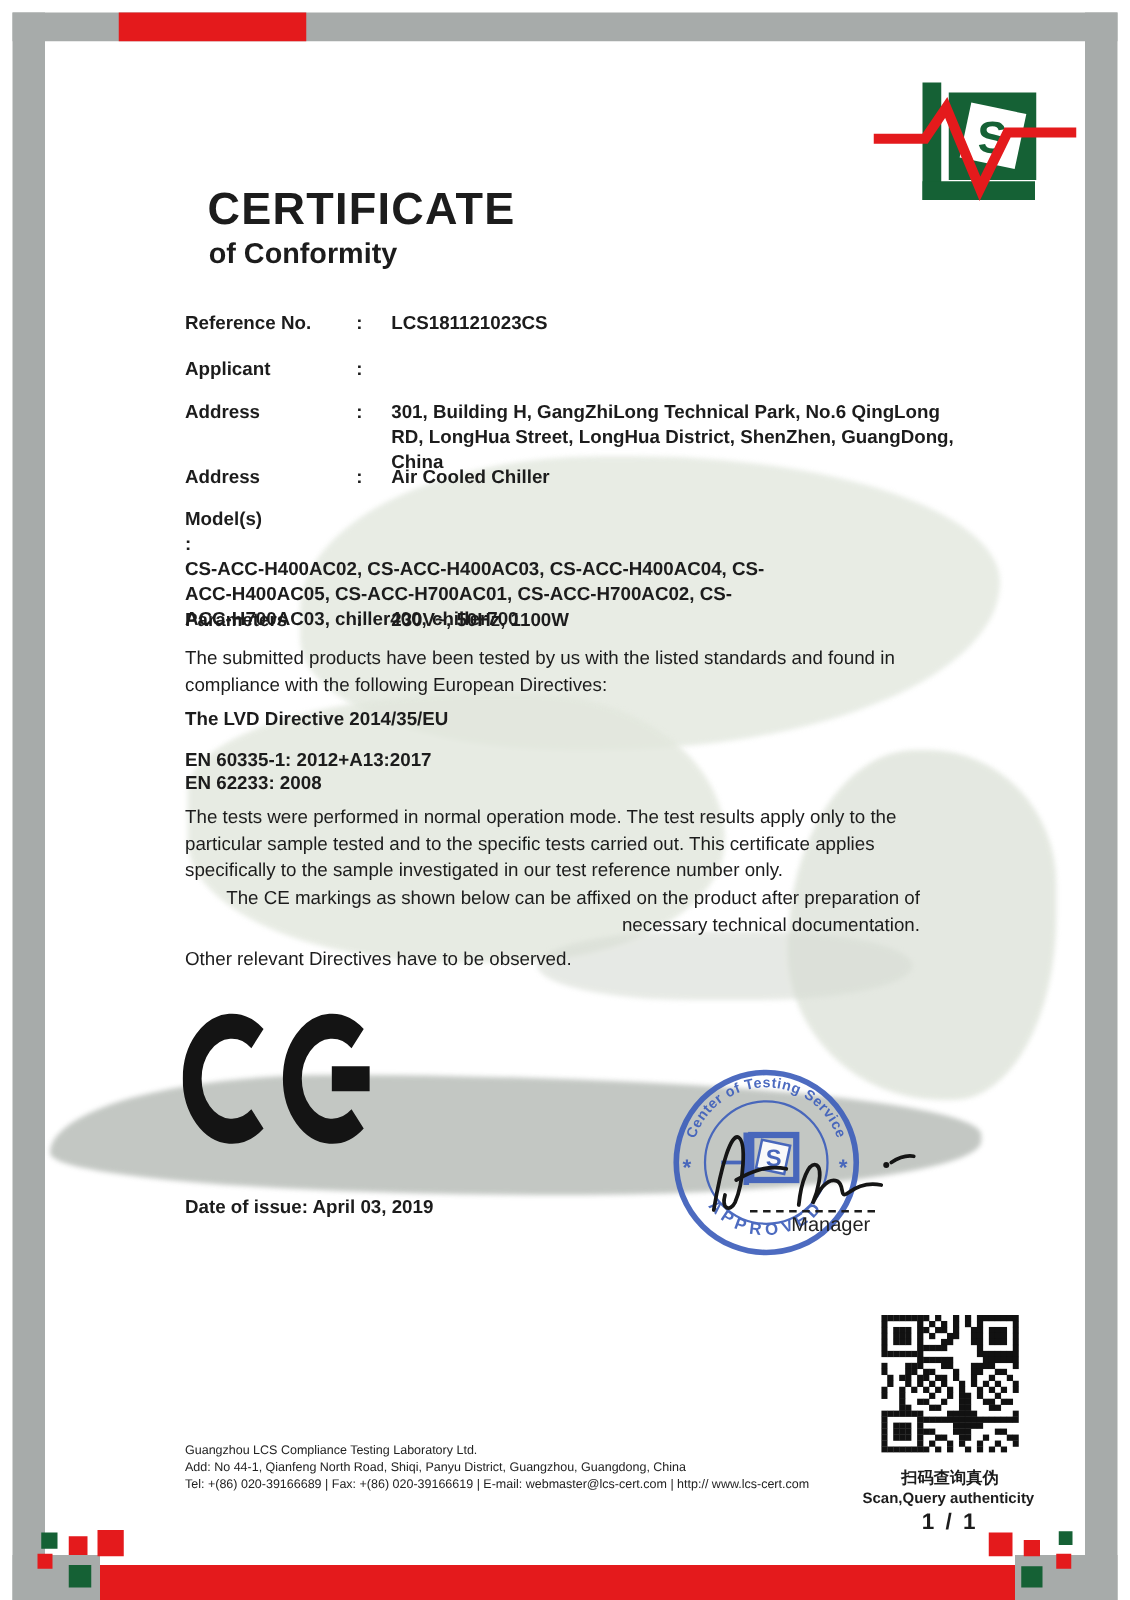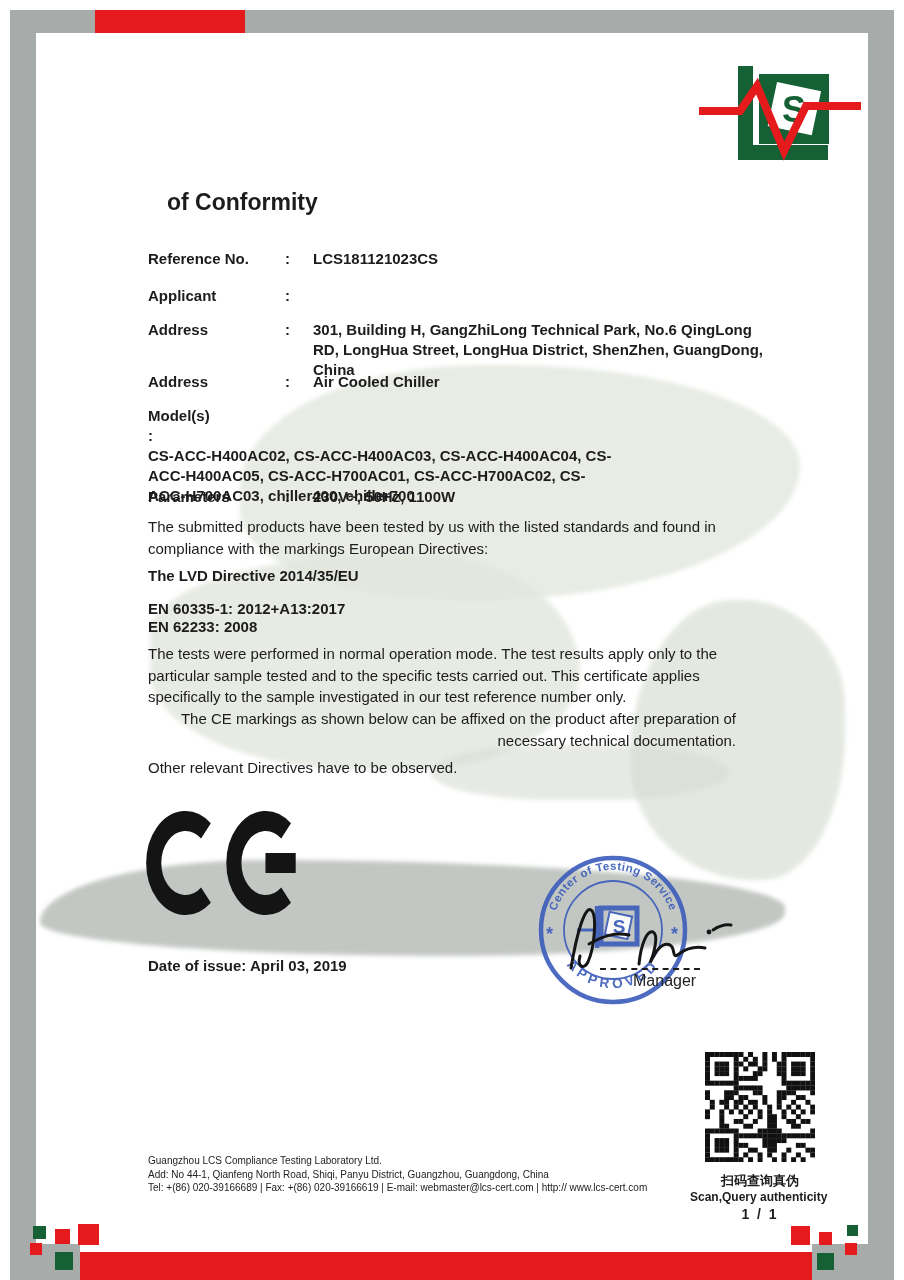--- a/index.html
+++ b/index.html
@@ -40,21 +40,21 @@
   .logo-svg{position:absolute;left:695px;top:60px;}
   .ce-svg{position:absolute;left:146px;top:810px;}
   .stamp-svg{position:absolute;left:533px;top:850px;opacity:.92;}
   .sig-svg{position:absolute;left:553px;top:890px;}
   .sig-rule{position:absolute;left:600px;top:968px;width:100px;border-top:2px dashed #1c1c1c;}
   .manager{position:absolute;left:633px;top:972px;font-size:16px;color:#222;}
   
   .qr-wrap{position:absolute;left:704px;top:1052px;width:112px;text-align:center;}
   .qr-label-cn{margin-top:6px;font-size:13px;font-weight:bold;white-space:nowrap;}
   .qr-label-en{font-size:12px;font-weight:bold;white-space:nowrap;margin-left:-14px;}
-  .page-num{margin-top:2px;font-size:14px;font-weight:bold;letter-spacing:2px;}
+  .page-num{margin-top:2px;font-size:18px;font-weight:bold;letter-spacing:2px;}
   
   .footer{position:absolute;left:148px;top:1154px;font-size:10px;line-height:13.5px;color:#222;white-space:nowrap;}
 </style>
 </head>
 <body>
 
 <div class="page">
 
   <div class="wm wm1"></div>
   <div class="wm wm2"></div>
@@ -86,20 +86,21 @@
 
     <svg class="logo-svg" width="170" height="112" viewBox="0 0 170 112">
       <rect x="43" y="6" width="15" height="94" fill="#156135"></rect>
       <rect x="43" y="85" width="90" height="15" fill="#156135"></rect>
       <rect x="64" y="14" width="70" height="70" fill="#156135"></rect>
       <rect x="77" y="26" width="45" height="45" fill="#ffffff" transform="rotate(12 99 48)"></rect>
       <text x="99" y="62" font-size="36" font-weight="bold" fill="#156135" text-anchor="middle" font-family="Liberation Sans, sans-serif">S</text>
       <polyline points="4,51 45,51 62,26 89,91 111,46 166,46" fill="none" stroke="#e41a1c" stroke-width="8"></polyline>
     </svg>
 
+    <div class="title1">CERTIFICATE</div>
     <div class="title2">of Conformity</div>
 
     <div class="field" style="top:249px;">
       <span class="lbl">Reference No.</span>
       <span class="col">:</span>
       <span class="val">LCS181121023CS</span>
     </div>
     <div class="field" style="top:286px;">
       <span class="lbl">Applicant</span>
       <span class="col">:</span>
@@ -118,21 +119,21 @@
       <span class="lbl">Model(s)</span>
       <span class="col">:</span>
       <span class="val">CS-ACC-H400AC02, CS-ACC-H400AC03, CS-ACC-H400AC04, CS-ACC-H400AC05, CS-ACC-H700AC01, CS-ACC-H700AC02, CS-ACC-H700AC03, chiller400, chiller700</span>
     </div>
     <div class="field" style="top:487px;">
       <span class="lbl">Parameters</span>
       <span class="col">:</span>
       <span class="val">230V~, 50Hz, 1100W</span>
     </div>
 
-    <div class="para" style="top:516px;">The submitted products have been tested by us with the listed standards and found in compliance with the markings European Directives:</div>
+    <div class="para" style="top:516px;">The submitted products have been tested by us with the listed standards and found in compliance with the following European Directives:</div>
     <div class="para bold" style="top:565px;">The LVD Directive 2014/35/EU</div>
     <div class="para bold std" style="top:600px;">EN 60335-1: 2012+A13:2017</div>
     <div class="para bold std" style="top:618px;">EN 62233: 2008</div>
     <div class="para" style="top:643px;">The tests were performed in normal operation mode. The test results apply only to the particular sample tested and to the specific tests carried out. This certificate applies specifically to the sample investigated in our test reference number only.</div>
     <div class="para" style="top:708px;text-align:right;">The CE markings as shown below can be affixed on the product after preparation of necessary technical documentation.</div>
     <div class="para" style="top:757px;">Other relevant Directives have to be observed.</div>
 
     <svg class="ce-svg" width="155" height="106" viewBox="0 0 205 106" preserveAspectRatio="none">
       <path d="M 79.3 20.9 A 42 42 0 1 0 79.3 85.1" fill="none" stroke="#141414" stroke-width="20"></path>
       <path d="M 185.3 20.9 A 42 42 0 1 0 185.3 85.1" fill="none" stroke="#141414" stroke-width="20"></path>

